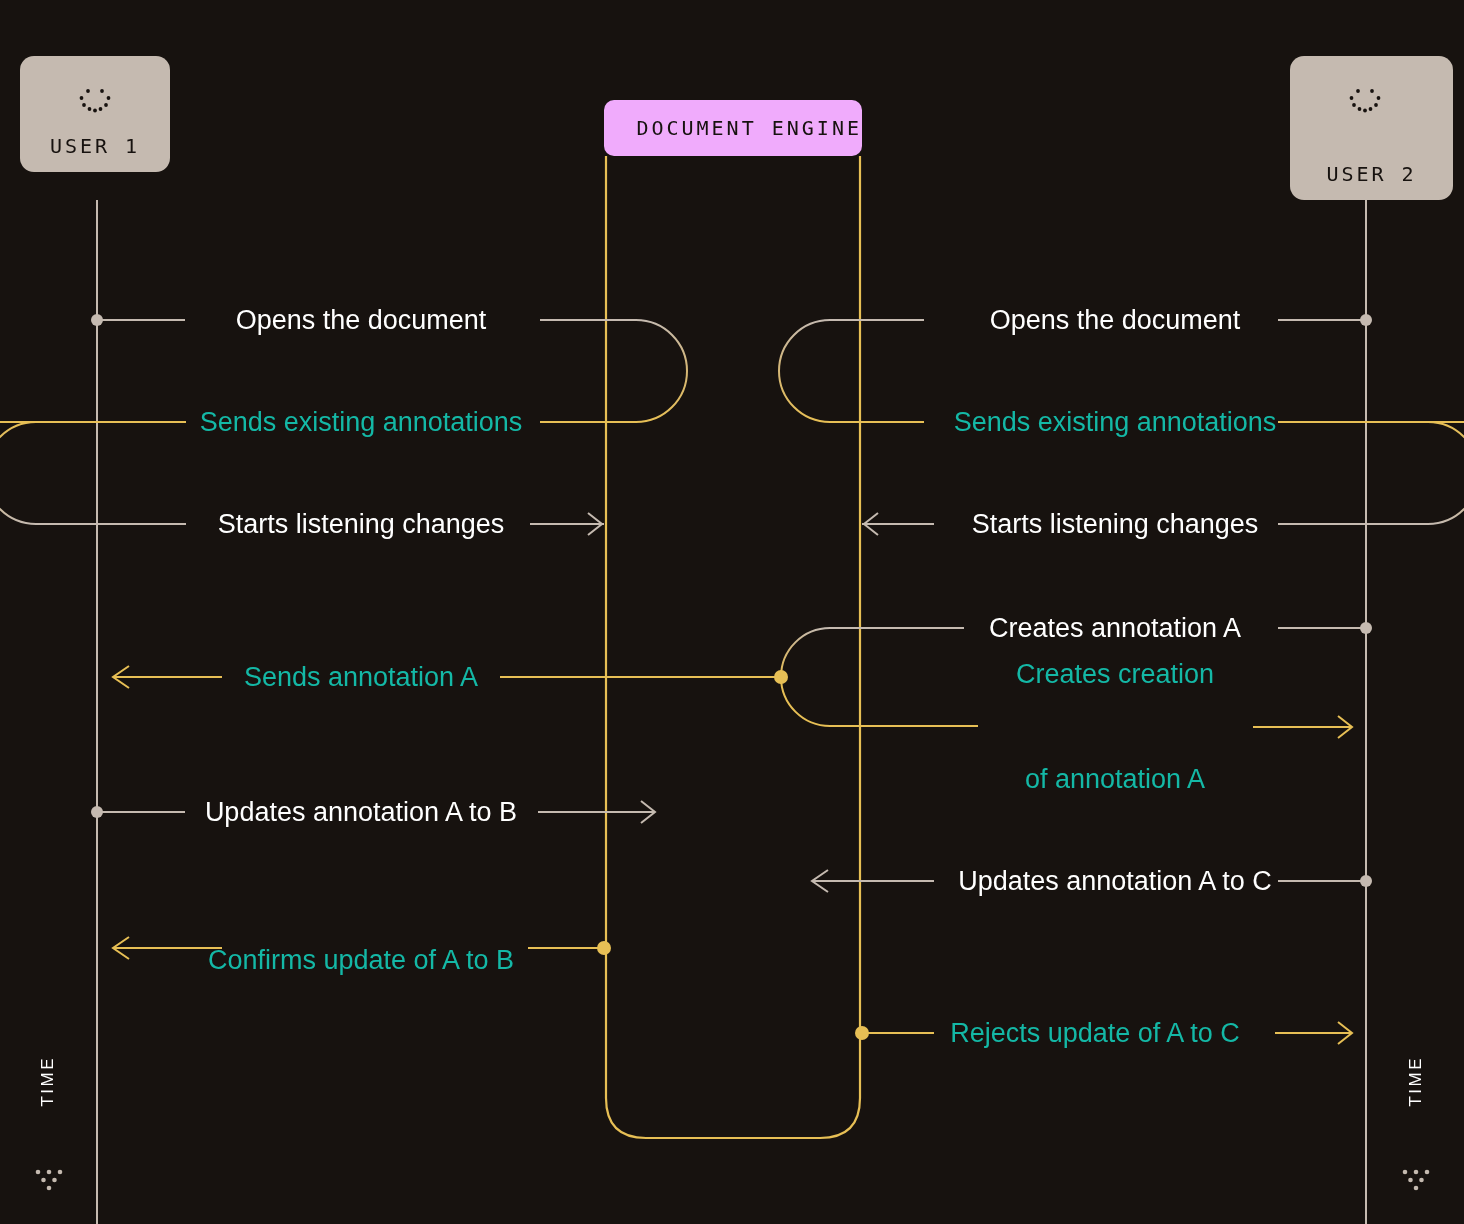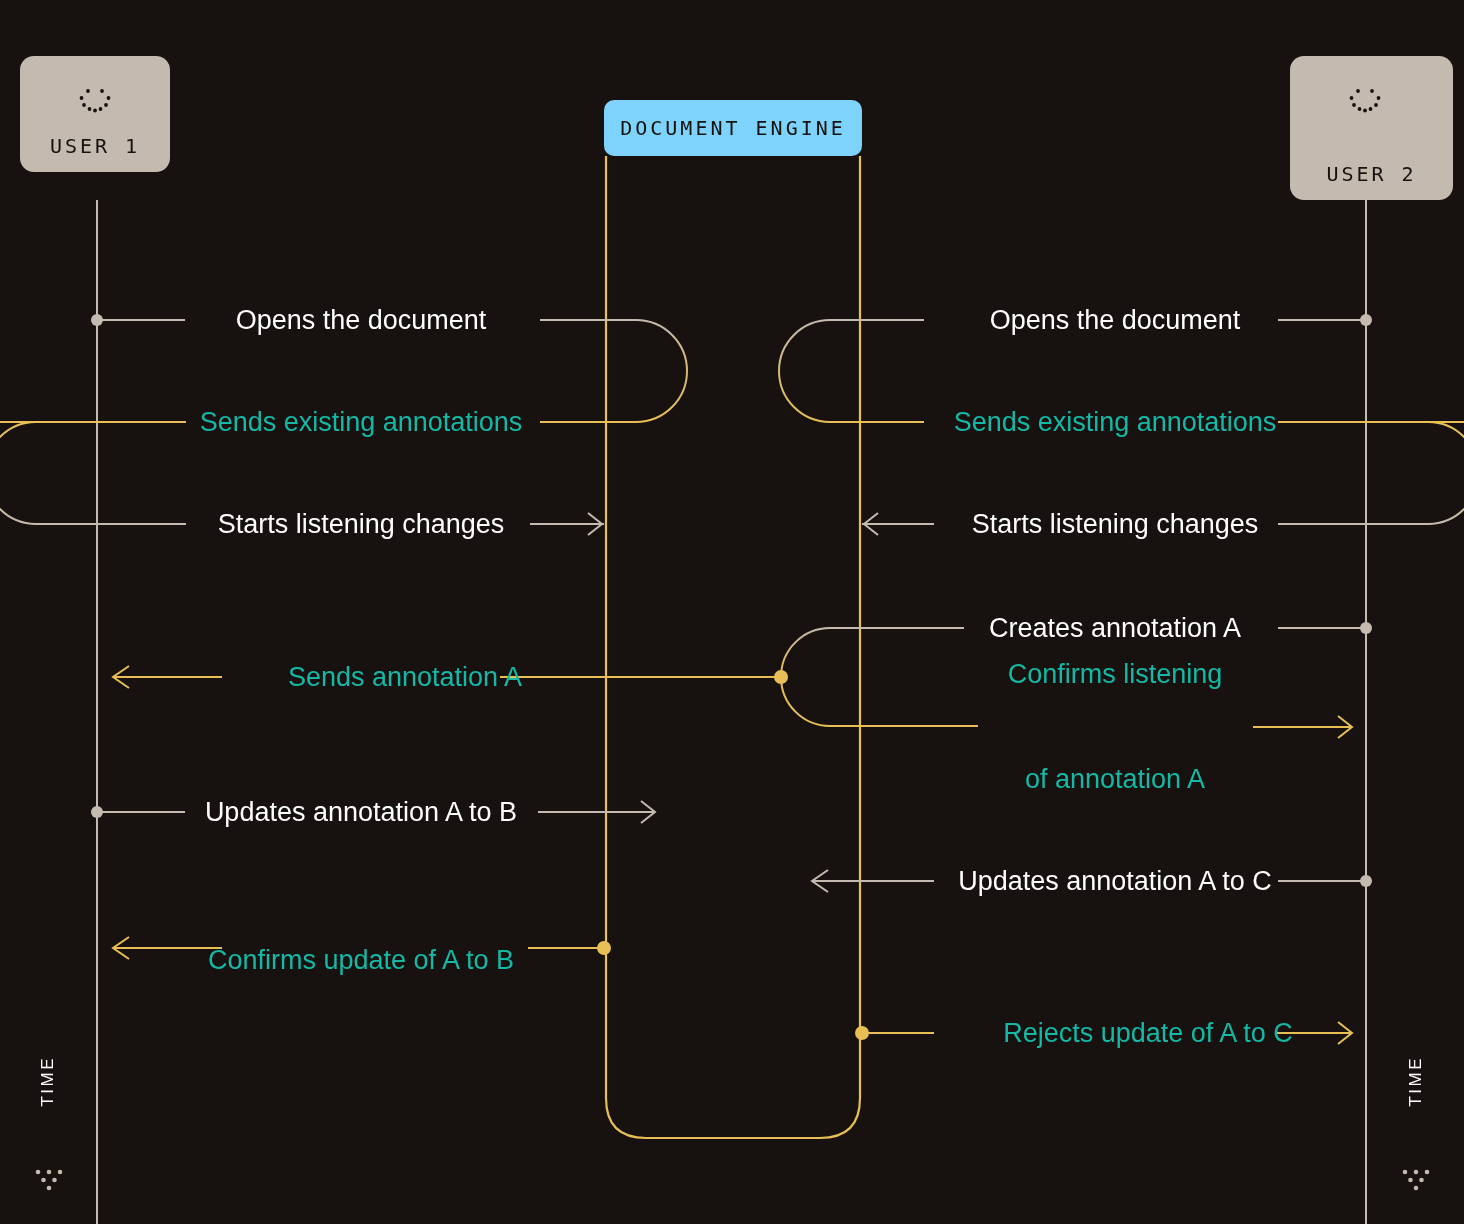--- a/index.html
+++ b/index.html
@@ -10,22 +10,22 @@
   .actor-box{
      position:absolute;background:#c5bab0;border-radius:14px;
      display:flex;flex-direction:column;align-items:center;justify-content:flex-end;
      box-sizing:border-box;padding-bottom:14px;
   }
   .actor-label{
      font-family:"DejaVu Sans Mono","Liberation Mono",monospace;
      font-size:20px;letter-spacing:3px;color:#17120f;
   }
   .engine-box{
-     position:absolute;background:#7dd3fc;border-radius:10px;
-     display:flex;align-items:center;justify-content:center;
+     position:absolute;background:#f0abfc;border-radius:10px;
+     display:flex;align-items:center;justify-content:flex-end;
   }
   .engine-label{
      font-family:"DejaVu Sans Mono","Liberation Mono",monospace;
      font-size:20px;letter-spacing:3px;color:#17120f;
   }
   .msg{
      position:absolute;white-space:pre;text-align:center;
      font-size:27px;line-height:34px;
      transform:translate(-50%,-50%);
   }
@@ -199,32 +199,32 @@
 
   <div class="msg light" style="left:361px;top:320px;">Opens the document</div>
   <div class="msg gold" style="left:361px;top:422px;">Sends existing annotations</div>
   <div class="msg light" style="left:361px;top:524px;">Starts listening changes</div>
 
   <div class="msg light" style="left:1115px;top:320px;">Opens the document</div>
   <div class="msg gold" style="left:1115px;top:422px;">Sends existing annotations</div>
   <div class="msg light" style="left:1115px;top:524px;">Starts listening changes</div>
 
   <div class="msg light" style="left:1115px;top:628px;">Creates annotation A</div>
-  <div class="msg gold" style="left:361px;top:677px;margin-left:44px;">Sends annotation A</div>
+  <div class="msg gold" style="left:361px;top:677px;">Sends annotation A</div>
 
   <div class="msg gold two" style="left:1115px;top:727px;">
-    <div>Confirms listening</div>
+    <div>Creates creation</div>
     <div>of annotation A</div>
   </div>
 
   <div class="msg light" style="left:361px;top:812px;text-align:center;">Updates annotation A to B</div>
   <div class="msg light" style="left:1115px;top:881px;">Updates annotation A to C</div>
   <div class="msg gold" style="left:361px;top:948px;margin-top:12px;">Confirms update of A to B</div>
 
-  <div class="msg gold two" style="left:1148px;top:1033px;">
+  <div class="msg gold two" style="left:1095px;top:1033px;">
     <div>Rejects update of A to C</div>
   </div>
 
   <div class="time-label" style="left:38px;top:1056px;">TIME</div>
   <svg class="timearrow" style="left:33px;top:1167px;" viewBox="0 0 34 28" xmlns="http://www.w3.org/2000/svg">
     <g fill="#c5bab0">
       <circle cx="5" cy="5" r="2.3"></circle>
         <circle cx="16" cy="5" r="2.3"></circle>
         <circle cx="27" cy="5" r="2.3"></circle>
       <circle cx="10.5" cy="13" r="2.3"></circle>

